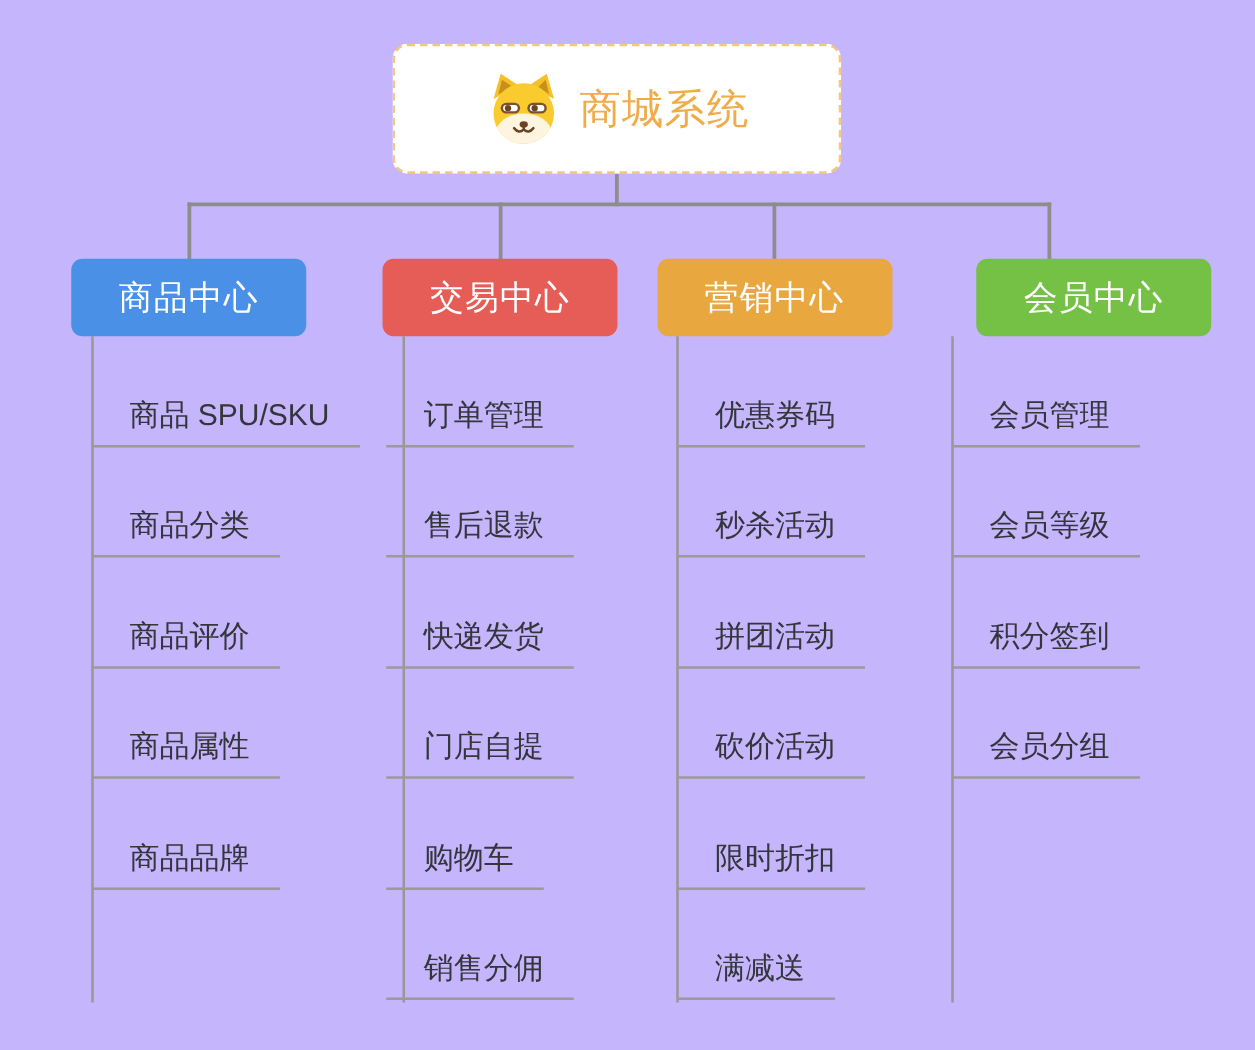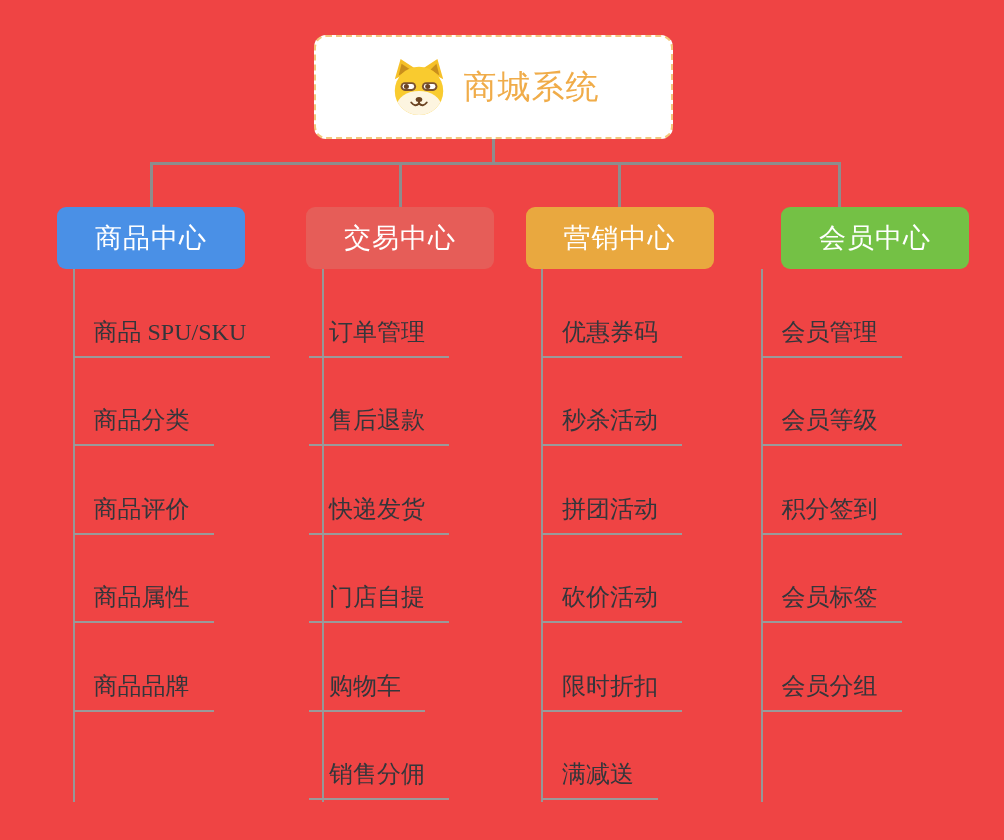--- a/index.html
+++ b/index.html
@@ -3,23 +3,22 @@
 <meta charset="utf-8">
 <style>
   html,body{margin:0;padding:0;}
   body{
     font-family:"Liberation Sans","DejaVu Sans",sans-serif;
     background:#f7f7f7;
   }
   .canvas{
     position:relative;
     width:1004px;height:840px;
-    background:#ef4444;
+    background:#c4b5fd;
     overflow:hidden;
-    font-family:Liberation Serif, serif;
   }
   
   .tline{position:absolute;background:#8d8d8d;}
   .vline-col{position:absolute;width:2px;background:#979797;}
   
   .root-node{
     position:absolute;left:314px;top:35px;
     width:359px;height:104px;
     box-sizing:border-box;
     background:#ffffff;
@@ -49,21 +48,21 @@
     cursor:pointer;
     white-space:nowrap;
   }
   
   .leaf-list{position:absolute;top:269px;}
   .leaf-node{
     box-sizing:border-box;
     height:88.5px;
     width:fit-content;
     display:flex;align-items:flex-end;
-    padding:0 24px 8px 20px;
+    padding:0 24px 8px 30px;
     border-bottom:2px solid #9a9a9a;
     font-size:24px;
     color:#34363b;
     white-space:nowrap;
     cursor:pointer;
   }
 </style>
 </head>
 <body>
 
@@ -142,18 +141,17 @@
         <div class="leaf-node">砍价活动</div>
         <div class="leaf-node">限时折扣</div>
         <div class="leaf-node">满减送</div>
       </div>
       <div class="branch-node" style="left: 745px; background: rgb(116, 193, 69); margin-left: 36px;">会员中心</div>
       <div class="vline-col" style="left: 760.5px; top: 269px; height: 533px;"></div>
       <div class="leaf-list" style="left: 761.5px;">
         <div class="leaf-node">会员管理</div>
         <div class="leaf-node">会员等级</div>
         <div class="leaf-node">积分签到</div>
-        <div class="leaf-node">会员标签</div>
         <div class="leaf-node">会员分组</div>
       </div>
     </div>
 
 </div>
 
 </body></html>

